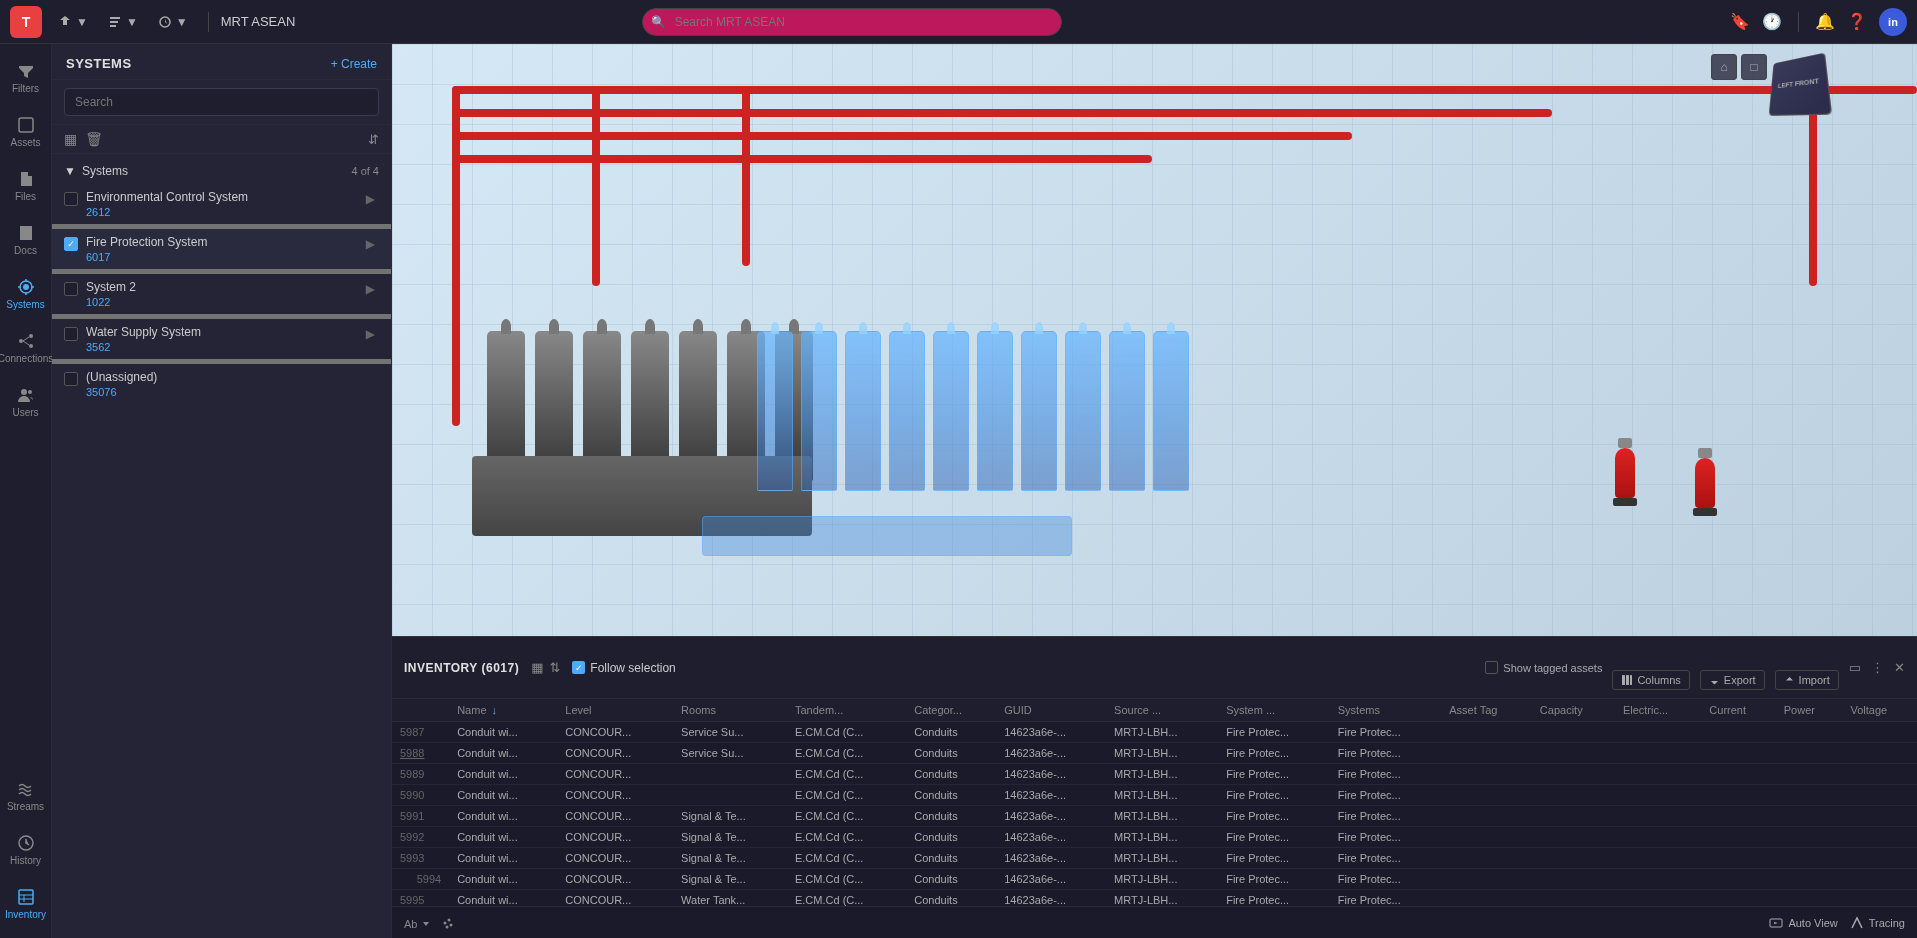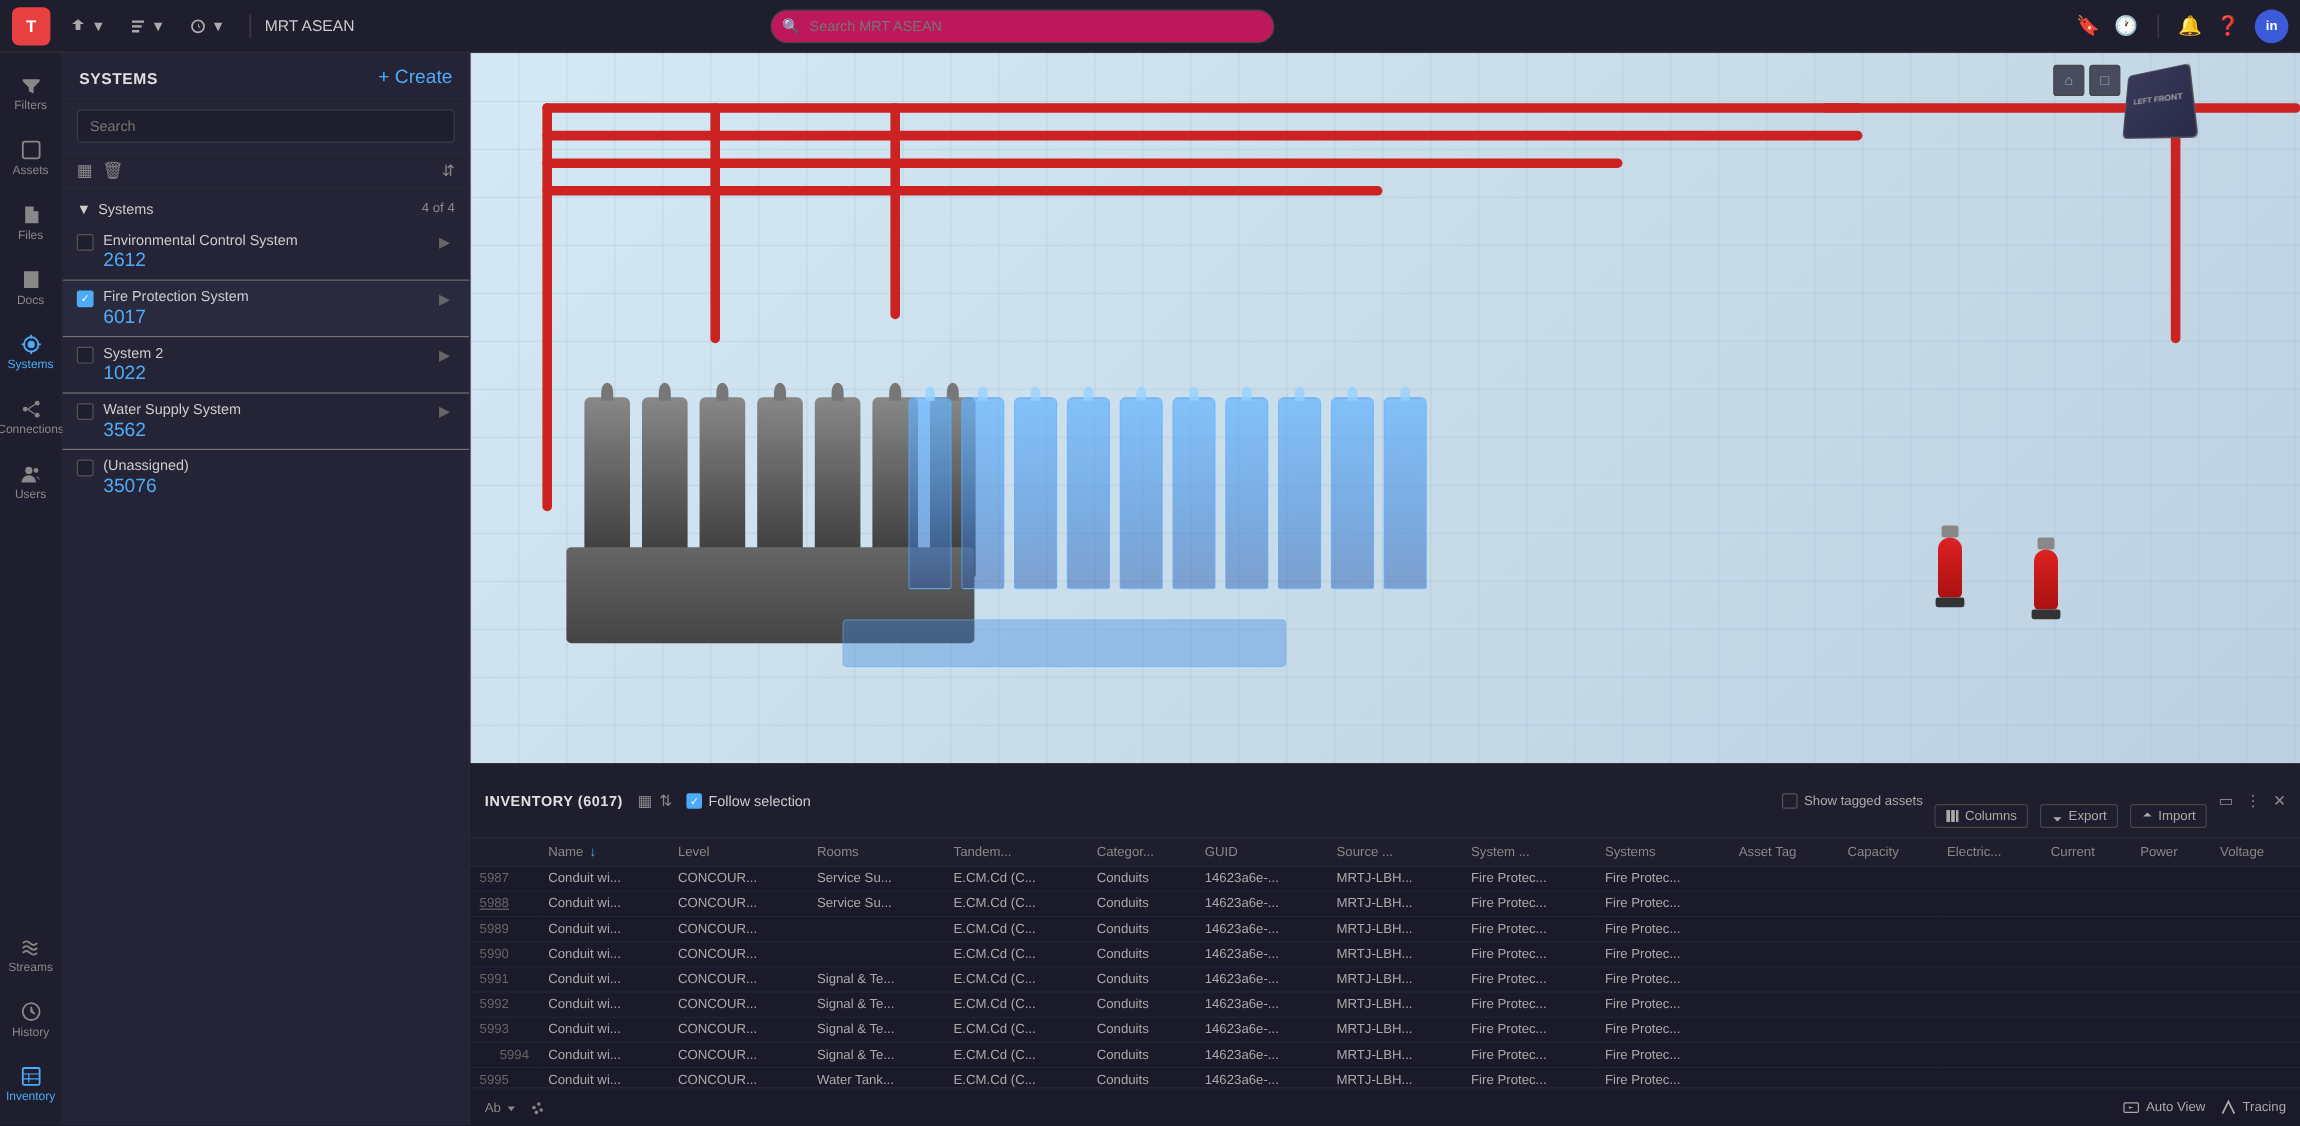--- a/index.html
+++ b/index.html
@@ -107,21 +107,21 @@
     .panel-header {
       display: flex; align-items: center; justify-content: space-between;
       padding: 12px 14px 8px;
       border-bottom: 1px solid #2a2a3a;
     }
     .panel-title {
       font-size: 13px; font-weight: 600; color: #e0e0e0; letter-spacing: 0.5px;
     }
     .panel-create-btn {
       background: none; border: none; color: #4dabf7; cursor: pointer;
-      font-size: 16px; display: flex; align-items: center; gap: 3px;
+      font-size: 12px; display: flex; align-items: center; gap: 3px;
     }
     .panel-search {
       padding: 8px 12px;
       border-bottom: 1px solid #2a2a3a;
     }
     .panel-search input {
       width: 100%; background: #1e1e2e; border: 1px solid #3a3a4a;
       color: #ccc; padding: 6px 10px; border-radius: 4px; font-size: 12px; outline: none;
     }
     .panel-toolbar {
@@ -148,33 +148,33 @@
     .systems-header-row .label {
       color: #ccc; font-size: 12px; font-weight: 500;
       display: flex; align-items: center; gap: 6px;
     }
     .systems-count { color: #888; font-size: 11px; }
 
     .system-item {
       display: flex; align-items: flex-start;
       padding: 6px 12px;
       cursor: pointer;
-      border-bottom: 1px solid #737373;
+      border-bottom: 5px solid #737373;
     }
     .system-item.active { background: #2a2a3e; }
     .system-checkbox {
       width: 14px; height: 14px; border: 1px solid #555; border-radius: 2px;
       margin-right: 8px; margin-top: 2px; flex-shrink: 0; cursor: pointer;
       display: flex; align-items: center; justify-content: center; background: #1e1e2e;
     }
     .system-checkbox.checked { background: #4dabf7; border-color: #4dabf7; }
     .system-checkbox.checked::after { content: '✓'; color: white; font-size: 9px; }
     .system-info { flex: 1; }
     .system-name { color: #ccc; font-size: 12px; }
-    .system-id { color: #4dabf7; font-size: 16px; margin-top: 2px; }
+    .system-id { color: #4dabf7; font-size: 11px; margin-top: 2px; }
     .system-icon-btn {
       background: none; border: none; color: #666; cursor: pointer; font-size: 12px;
       padding: 2px 4px; margin-left: 4px;
     }
 
     .unassigned-item {
       display: flex; align-items: flex-start;
       padding: 6px 12px; cursor: pointer;
     }
 

